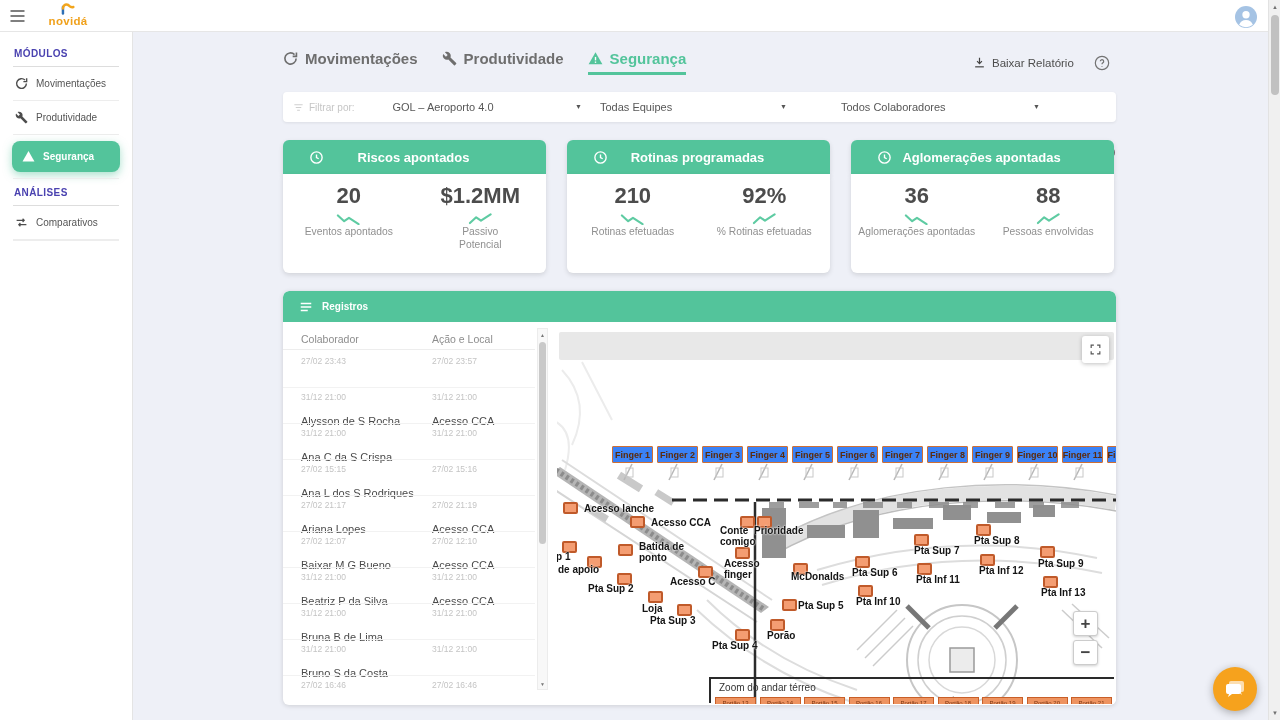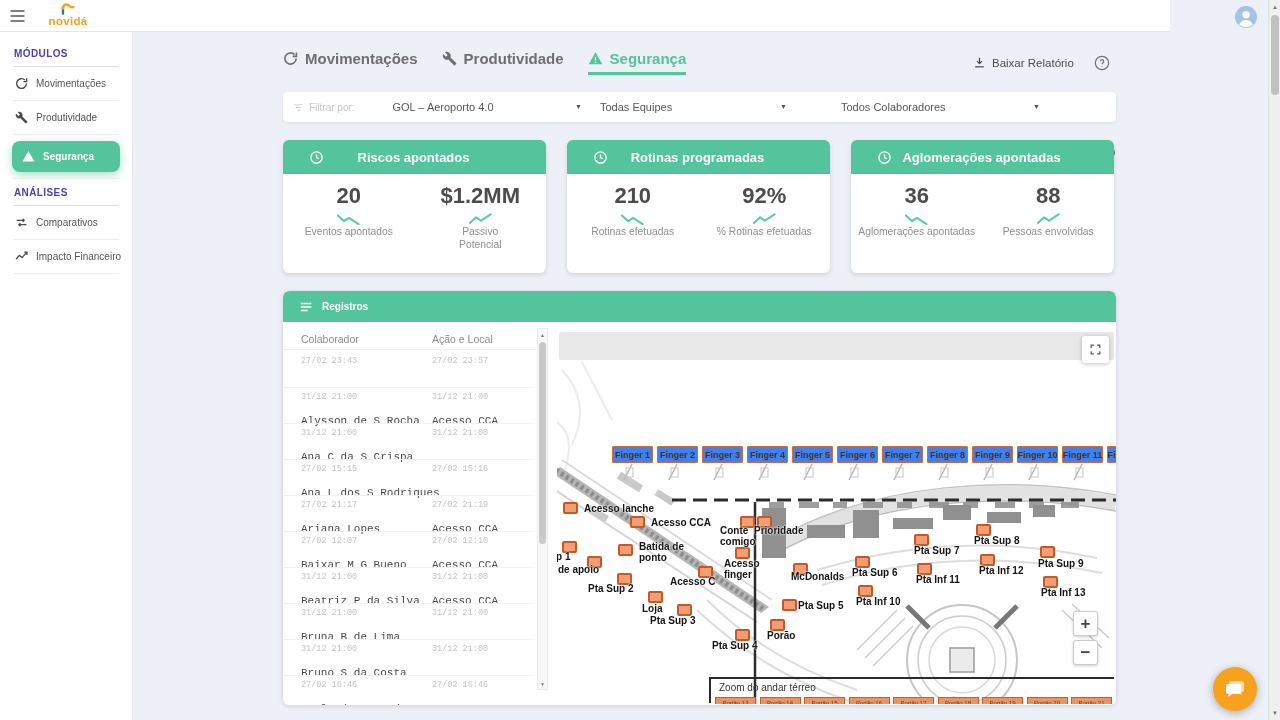--- a/index.html
+++ b/index.html
@@ -2,21 +2,21 @@
 <html><head>
 <meta charset="utf-8">
 <style>
   html,body{margin:0;padding:0;background:#dfe2ec;}
   .app{position:relative;width:1280px;height:720px;background:#eef0f7;overflow:hidden;
        font-family:"Liberation Sans",sans-serif;-webkit-font-smoothing:antialiased;}
   .app *{box-sizing:border-box;}
   .icon svg{display:block;width:100%;height:100%;}
 
   
-  .topbar{position:absolute;left:0;top:0;width:1170px;height:32px;background:#fff;
+  .topbar{position:absolute;left:0;top:0;width:1280px;height:32px;background:#fff;
           border-bottom:1px solid #e6e6e6;z-index:30;}
   .hamburger{position:absolute;left:9px;top:9px;width:17px;height:14px;color:#555;cursor:pointer;}
   .logo{position:absolute;left:42px;top:2px;width:52px;display:flex;flex-direction:column;align-items:center;}
   .logo-n{width:18px;height:13px;}
   .logo-text{font-size:11.5px;font-weight:bold;color:#f0a11c;letter-spacing:.3px;line-height:1.2;}
   .avatar{position:absolute;left:1235px;top:6px;width:22px;height:22px;}
 
   
   .pgsb{position:absolute;left:1268px;top:0;width:12px;height:720px;background:#f0f0f0;z-index:40;
         border-left:1px solid #e2e2e2;}
@@ -81,21 +81,21 @@
          box-shadow:0 1px 5px rgba(0,0,0,.14);z-index:5;overflow:hidden;}
   .panel-head{height:31px;background:#53c49b;border-radius:6px 6px 0 0;display:flex;align-items:center;
               gap:9px;padding-left:16px;}
   .panel-head .icon{width:14px;height:14px;color:#fff;}
   .panel-title{font-size:10px;font-weight:bold;color:#fff;}
 
   .tablewrap{position:absolute;left:0;top:31px;width:274px;bottom:0;}
   .th{position:absolute;top:11px;font-size:10.5px;color:#8d8d8d;}
   .th.c1{left:18px;} .th.c2{left:149px;}
   .th-rule{position:absolute;left:0;top:27px;width:252px;height:1px;background:#ededed;}
-  .rows{position:absolute;left:0;top:30px;width:252px;bottom:0;overflow:hidden;font-family:Liberation Mono, monospace;}
+  .rows{position:absolute;left:0;top:30px;width:252px;bottom:0;overflow:hidden;}
   .trow{position:relative;height:36px;border-bottom:1px solid #f2f2f2;}
   .trow .t1,.trow .t2{position:absolute;top:4px;font-size:8.5px;color:#c4c4c4;}
   .trow .nm,.trow .ac{position:absolute;top:15px;font-size:11px;color:#4a4a4a;margin-top:48px;}
   .trow .t1,.trow .nm{left:18px;} .trow .t2,.trow .ac{left:149px;}
 
   .tsb{position:absolute;left:254px;top:6px;width:11px;height:362px;background:#f8f8f8;border:1px solid #ececec;}
   .tsb .arr{position:absolute;left:0;width:9px;height:11px;font-size:5px;color:#777;
             display:flex;align-items:center;justify-content:center;}
   .tsb .arr.up{top:0;} .tsb .arr.dn{bottom:0;}
   .tsb .thumb{position:absolute;left:1px;top:13px;width:7px;height:202px;background:#c9c9c9;border-radius:4px;}
@@ -201,29 +201,20 @@
         <div class="side-item">
           <span class="icon">
             <svg viewBox="0 0 24 24" fill="none" stroke="currentColor" stroke-width="2.2">
               <path d="M3 8h14M14 5l3 3-3 3"></path>
               <path d="M21 16H7M10 13l-3 3 3 3"></path>
             </svg>
           </span>
           <span class="side-label">Comparativos</span>
         </div>
         <div class="side-rule item-rule"></div>
-        <div class="side-item">
-          <span class="icon">
-            <svg viewBox="0 0 24 24" fill="none" stroke="currentColor" stroke-width="2.4">
-              <path d="M2 17l6-7 5 4 9-10"></path>
-              <path d="M17 4h5v5"></path>
-            </svg>
-          </span>
-          <span class="side-label">Impacto Financeiro</span>
-        </div>
         <div class="side-rule item-rule"></div>
       </div>
   </div>
 
   <div class="tabs" id="tabs">
       <div class="tab">
         <span class="icon">
           <svg viewBox="0 0 24 24" fill="none" stroke="currentColor" stroke-width="2.6">
             <path d="M21 12a9 9 0 1 1-2.6-6.3"></path>
             <path d="M21.5 2.5v6h-6"></path>

